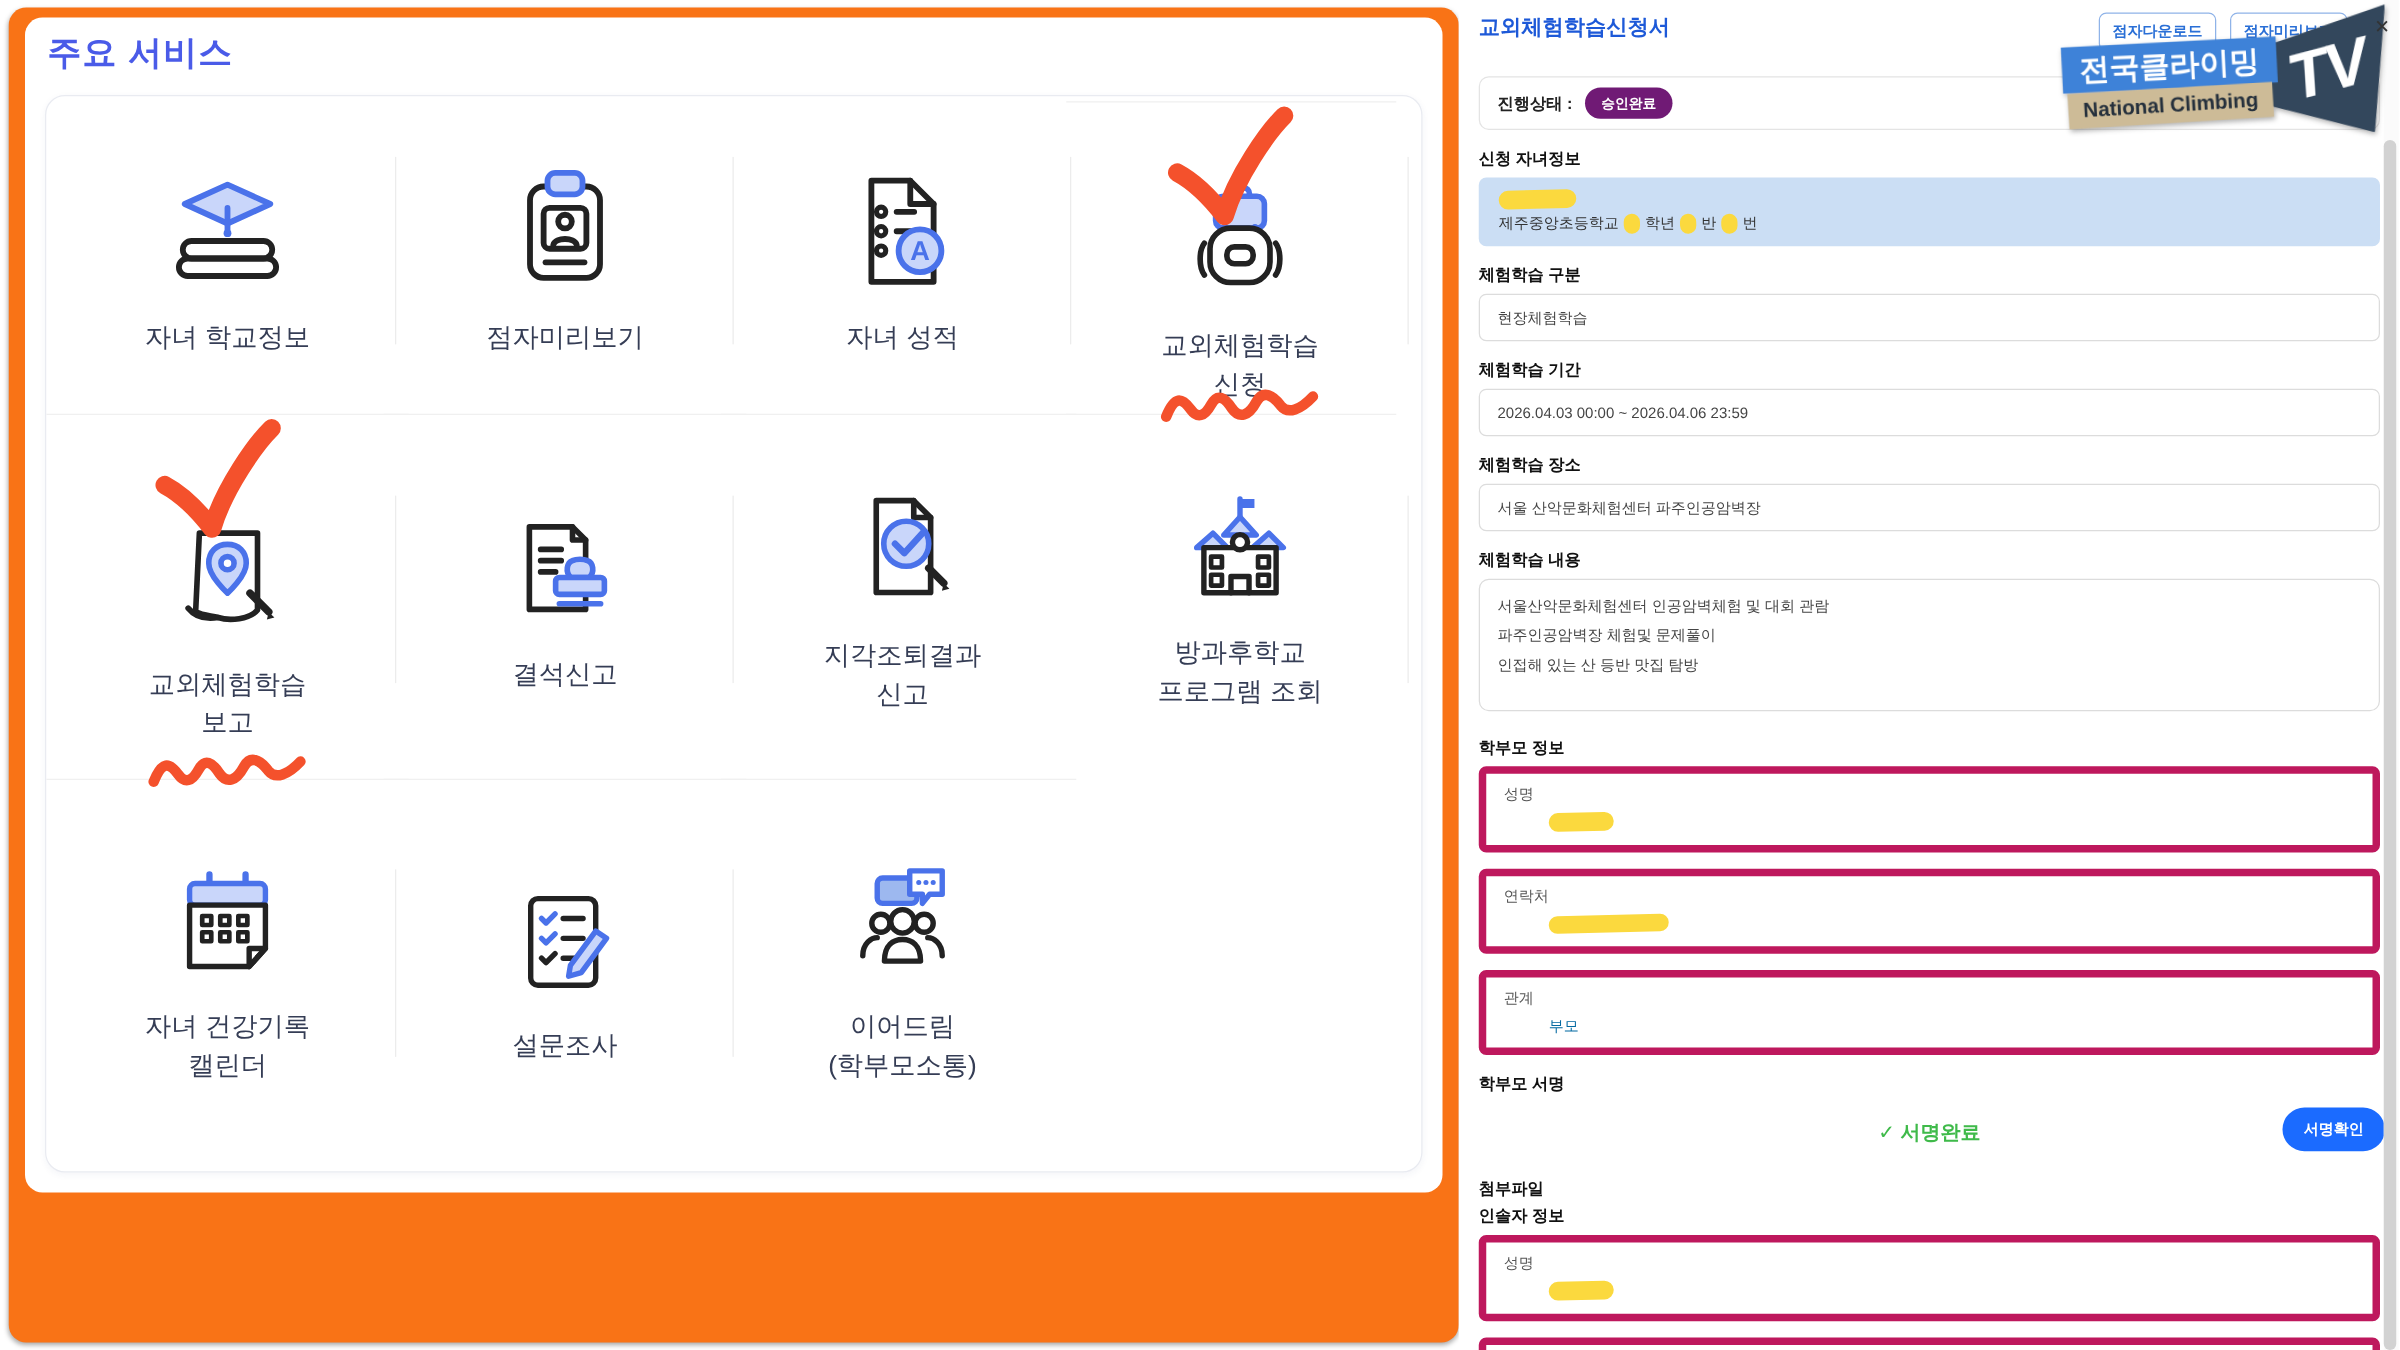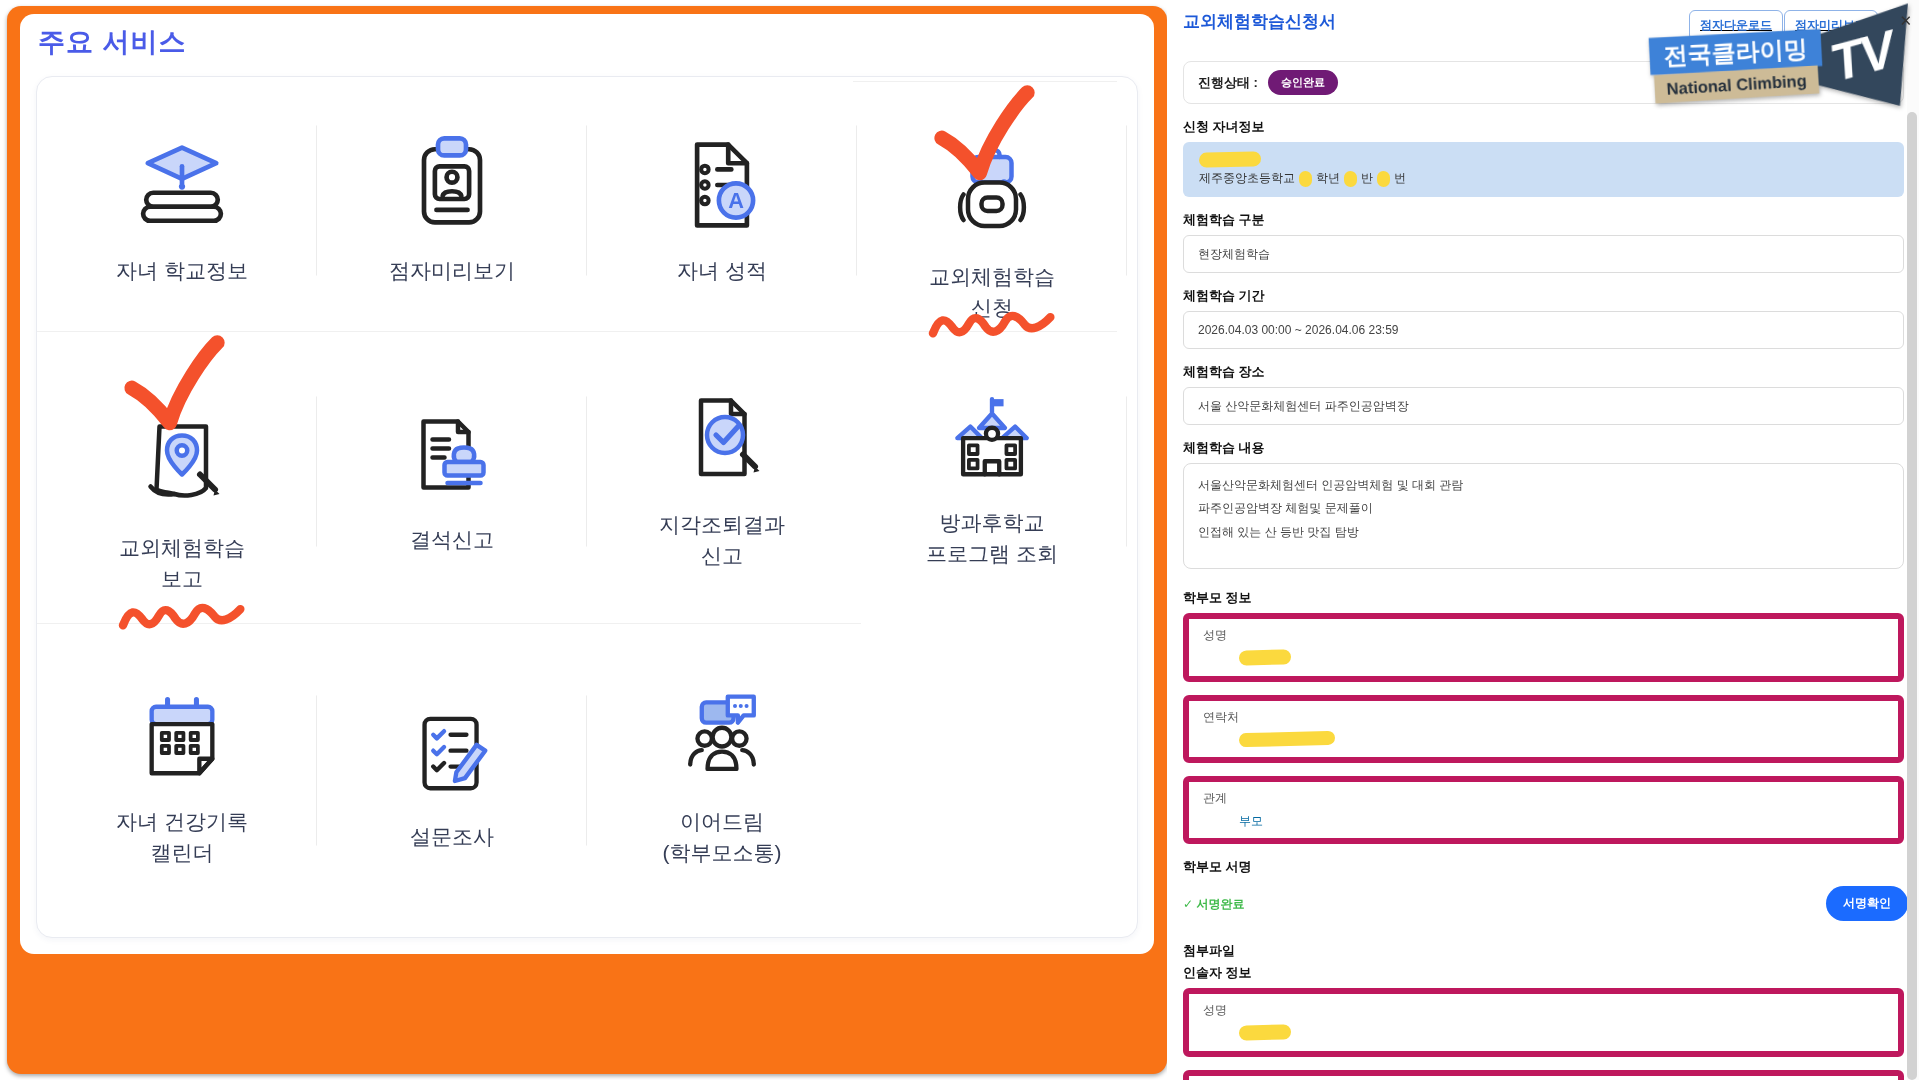--- a/index.html
+++ b/index.html
@@ -15,21 +15,21 @@
   .cell .vdiv{position:absolute;right:0;top:50%;transform:translateY(-55%);width:1px;height:150px;background:#ececec;}
   .rowline{position:absolute;left:26px;right:26px;height:1px;background:#f0f0f0;}
   .svc-label{font-size:21px;color:#353d55;text-align:center;line-height:1.5;white-space:pre-line;font-weight:500;}
   .red-check{position:absolute;top:2px;left:50%;transform:translateX(-56%) rotate(-4deg);z-index:3;}
   .red-squig{position:absolute;bottom:-6px;left:50%;transform:translateX(-50%) rotate(-2deg);z-index:3;}
 
   
   .rpanel{position:absolute;left:1167px;top:0;width:753px;height:1080px;background:#fff;}
   .rp-header{display:flex;align-items:flex-start;padding:10px 16px 4px;}
   .rp-title{font-size:17px;font-weight:bold;color:#1d59d8;flex:1;}
-  .rp-btns{display:flex;gap:1px;margin-right:26px;text-decoration:underline;}
+  .rp-btns{display:flex;gap:11px;margin-right:26px;}
   .rp-btn{border:1px solid #8fb3e8;border-radius:6px;background:#fff;color:#2a6fd6;font-size:12px;font-weight:bold;padding:6px 10px;white-space:nowrap;cursor:pointer;font-family:inherit;}
   .rp-close{position:absolute;right:8px;top:12px;font-size:15px;color:#333;font-weight:bold;cursor:pointer;z-index:12;}
   .status-box{margin:16px 16px 0;border:1px solid #e4e4e4;border-radius:8px;padding:8px 14px;display:flex;align-items:center;gap:10px;}
   .status-label{font-size:13px;font-weight:bold;color:#222;}
   .badge{background:#701a75;color:#fff;font-size:11px;font-weight:bold;border-radius:999px;padding:5px 13px;}
   .sec{margin:14px 16px 6px;font-size:13px;font-weight:bold;color:#111;}
   .sec.tight{margin-top:4px;}
   .student-box{margin:4px 16px 0;background:#cbdef4;border-radius:6px;padding:10px 16px;font-size:12px;color:#333;}
   .student-line2{margin-top:0;display:flex;align-items:center;gap:3px;}
   .blob{display:inline-block;background:#fbd93e;border-radius:8px;transform:rotate(-1.5deg);}
@@ -37,21 +37,21 @@
   .blob.digit{width:13px;height:16px;border-radius:7px;margin:0 1px;}
   .blob.pname{width:52px;height:15px;}
   .blob.phone{width:96px;height:14px;}
   .blob.phone2{width:110px;height:14px;}
   .input-box{margin:4px 16px 0;border:1px solid #dcdcdc;border-radius:6px;min-height:38px;display:flex;align-items:center;padding:0 14px;font-size:12px;color:#444;box-sizing:border-box;}
   .textarea-box{margin:4px 16px 0;border:1px solid #dcdcdc;border-radius:8px;height:106px;padding:10px 14px;font-size:12px;color:#444;line-height:1.95;white-space:pre-line;box-sizing:border-box;}
   .field-box{margin:0 16px 13px;border:6px solid #be185d;border-radius:6px;padding:8px 14px;box-sizing:border-box;}
   .field-box .flabel{font-size:12px;color:#555;margin-bottom:6px;}
   .field-box .fvalue{font-size:12px;color:#0369a1;min-height:15px;margin-left:36px;}
   .sig-row{position:relative;margin:10px 16px 0;height:40px;}
-  .sig-done{position:absolute;left:0;right:0;top:10px;text-align:left;color:#3fba4a;font-size:12px;font-weight:bold;}
+  .sig-done{position:absolute;left:0;right:0;top:10px;text-align:center;color:#3fba4a;font-size:16px;font-weight:bold;}
   .sig-btn{position:absolute;right:-4px;top:0;background:#1b6bff;color:#fff;border:none;border-radius:999px;font-size:12px;font-weight:bold;padding:9px 17px;cursor:pointer;font-family:inherit;}
   .pre{white-space:pre-line;}
 
   
   .sb-track{position:absolute;right:1px;top:0;width:12px;height:1080px;background:#fbfbfb;}
   .sb-thumb{position:absolute;right:2px;top:112px;width:10px;height:968px;background:#d2d2d2;border-radius:6px;}
 
   
   .wm{position:absolute;left:1648px;top:16px;width:262px;height:100px;transform:rotate(-2deg);z-index:10;filter:drop-shadow(1px 2px 2px rgba(0,0,0,.3));pointer-events:none;}
   .wm-kr{position:absolute;left:2px;top:16px;width:172px;height:37px;background:#3e82d8;color:#fff;font-weight:bold;font-size:24px;display:flex;align-items:center;justify-content:center;letter-spacing:0;transform:rotate(-1deg);}

